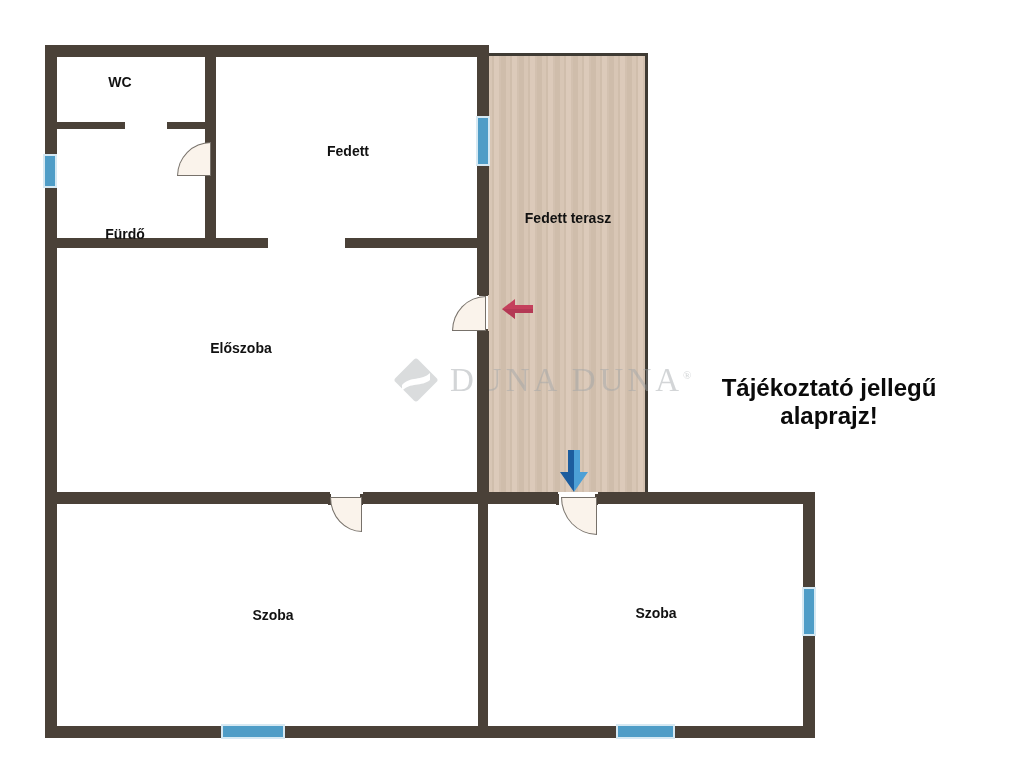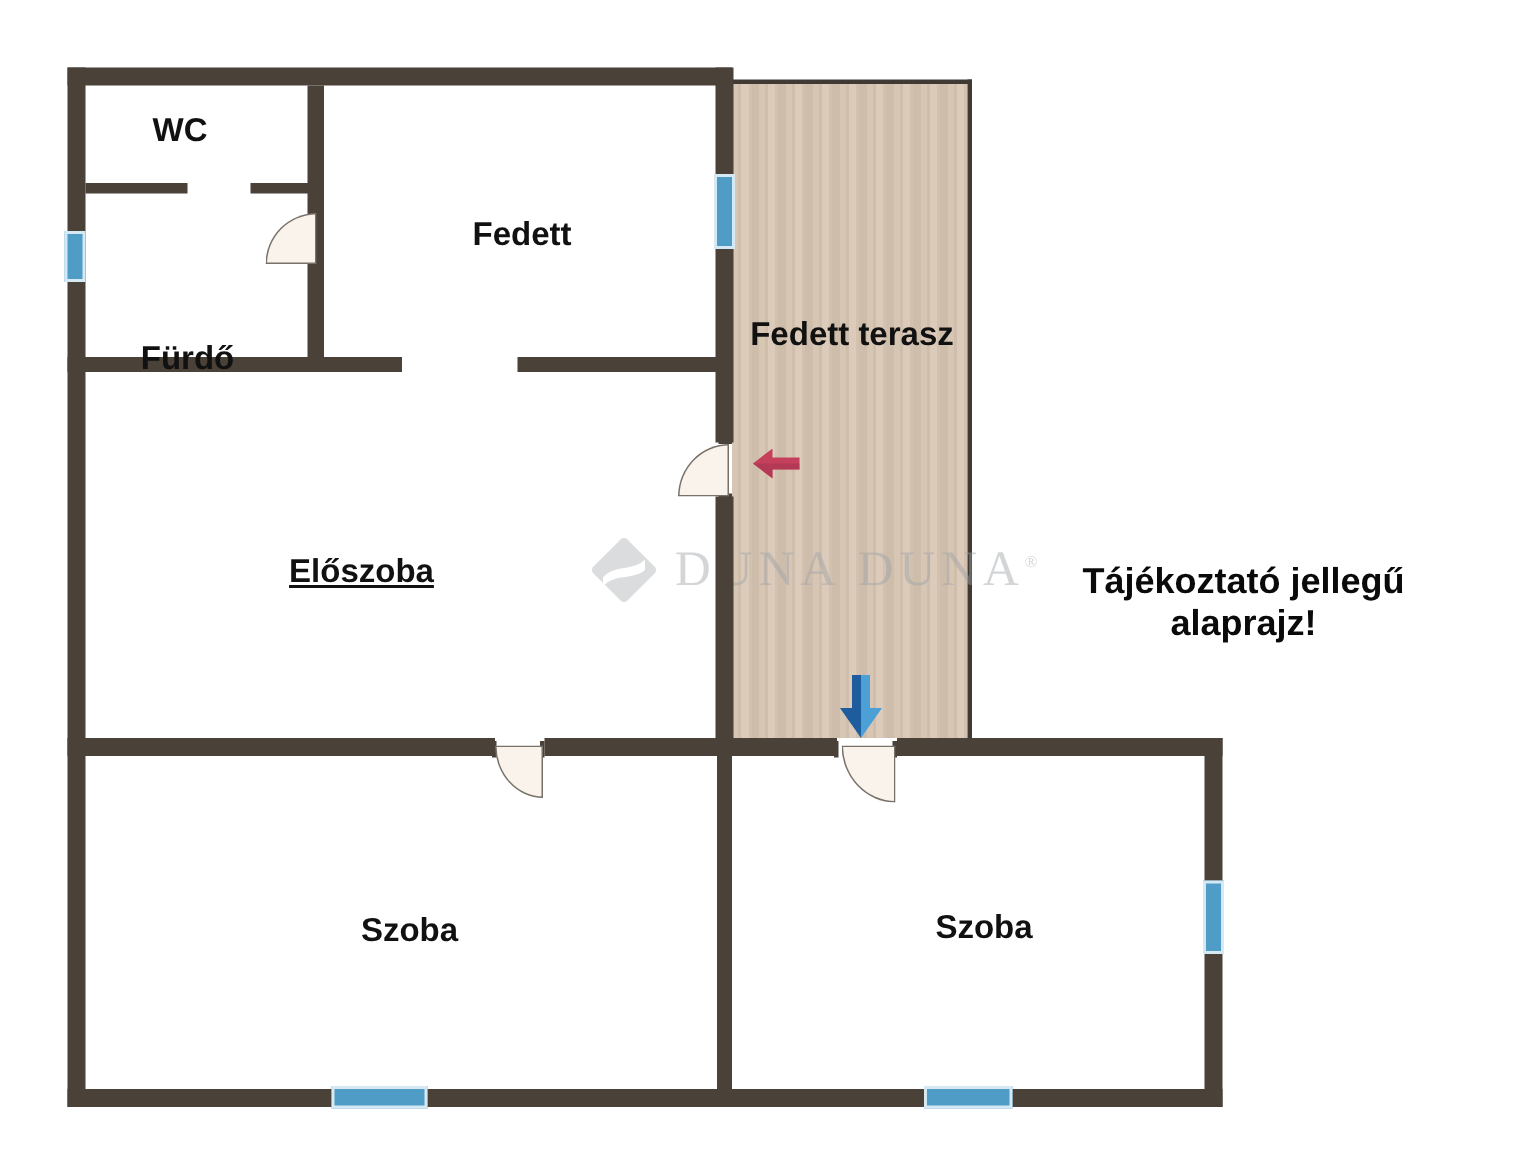--- a/index.html
+++ b/index.html
@@ -5,21 +5,21 @@
   html,body{margin:0;padding:0;background:#fff;}
   #plan{position:relative;width:1018px;height:768px;background:#ffffff;overflow:hidden;
         font-family:"Liberation Sans",sans-serif;}
   .wall{position:absolute;background:#4a4138;}
   .jamb{position:absolute;background:#4a4138;}
   .window{position:absolute;background:#4f9dc7;border:2px solid #d6e9f3;box-sizing:border-box;}
   .door{position:absolute;background:#faf3eb;border:1px solid #77716a;box-sizing:border-box;}
   .terrace{position:absolute;left:488px;top:53px;width:160px;height:439px;
     background:repeating-linear-gradient(90deg,#d8c6b5 0 4px,#d0beac 4px 6px,#dccaba 6px 11px,#d3c1b0 11px 13px,#cfbdab 13px 18px);
     border-top:3px solid #3f3b34;border-right:3px solid #3f3b34;box-sizing:border-box;}
-  .room-label{position:absolute;font-weight:bold;font-size:22px;color:#111111;text-align:center;}
+  .room-label{position:absolute;font-weight:bold;font-size:14px;color:#111111;text-align:center;}
   .disclaimer{position:absolute;left:672px;top:374px;width:314px;text-align:center;
     font-weight:bold;font-size:24px;color:#0a0a0a;}
   .watermark{position:absolute;left:390px;top:352px;width:330px;height:56px;opacity:.45;
     display:flex;align-items:center;}
   .watermark .wm-text{font-family:"Liberation Serif",serif;font-size:33px;letter-spacing:4px;
     color:#9ea4a8;white-space:nowrap;margin-left:8px;}
   .watermark sup{font-size:11px;letter-spacing:0;}
   .arrow{position:absolute;}
 </style>
 </head>
@@ -84,19 +84,19 @@
   </svg>
   <svg class="arrow" style="left:560px;top:450px;" width="28" height="42" viewBox="0 0 28 42">
     <polygon points="14,0 20,0 20,22 28,22 14,42" fill="#4da0d6"></polygon>
     <polygon points="8,0 14,0 14,42 0,22 8,22" fill="#1d5d9e"></polygon>
   </svg>
 
   <div class="room-label" style="left:95px;top:74px;width:50px;">WC</div>
   <div class="room-label" style="left:85px;top:178px;width:80px;margin-top:48px;">Fürdő</div>
   <div class="room-label" style="left:300px;top:143px;width:96px;">Fedett</div>
   <div class="room-label" style="left:500px;top:210px;width:136px;">Fedett terasz</div>
-  <div class="room-label" style="left:191px;top:368px;width:100px;text-decoration:underline;">Előszoba</div>
+  <div class="room-label" style="left:191px;top:340px;width:100px;">Előszoba</div>
   <div class="room-label" style="left:233px;top:607px;width:80px;">Szoba</div>
   <div class="room-label" style="left:616px;top:605px;width:80px;">Szoba</div>
 
   <div class="disclaimer">Tájékoztató jellegű alaprajz!</div>
 
 </div>
 
 </body></html>

